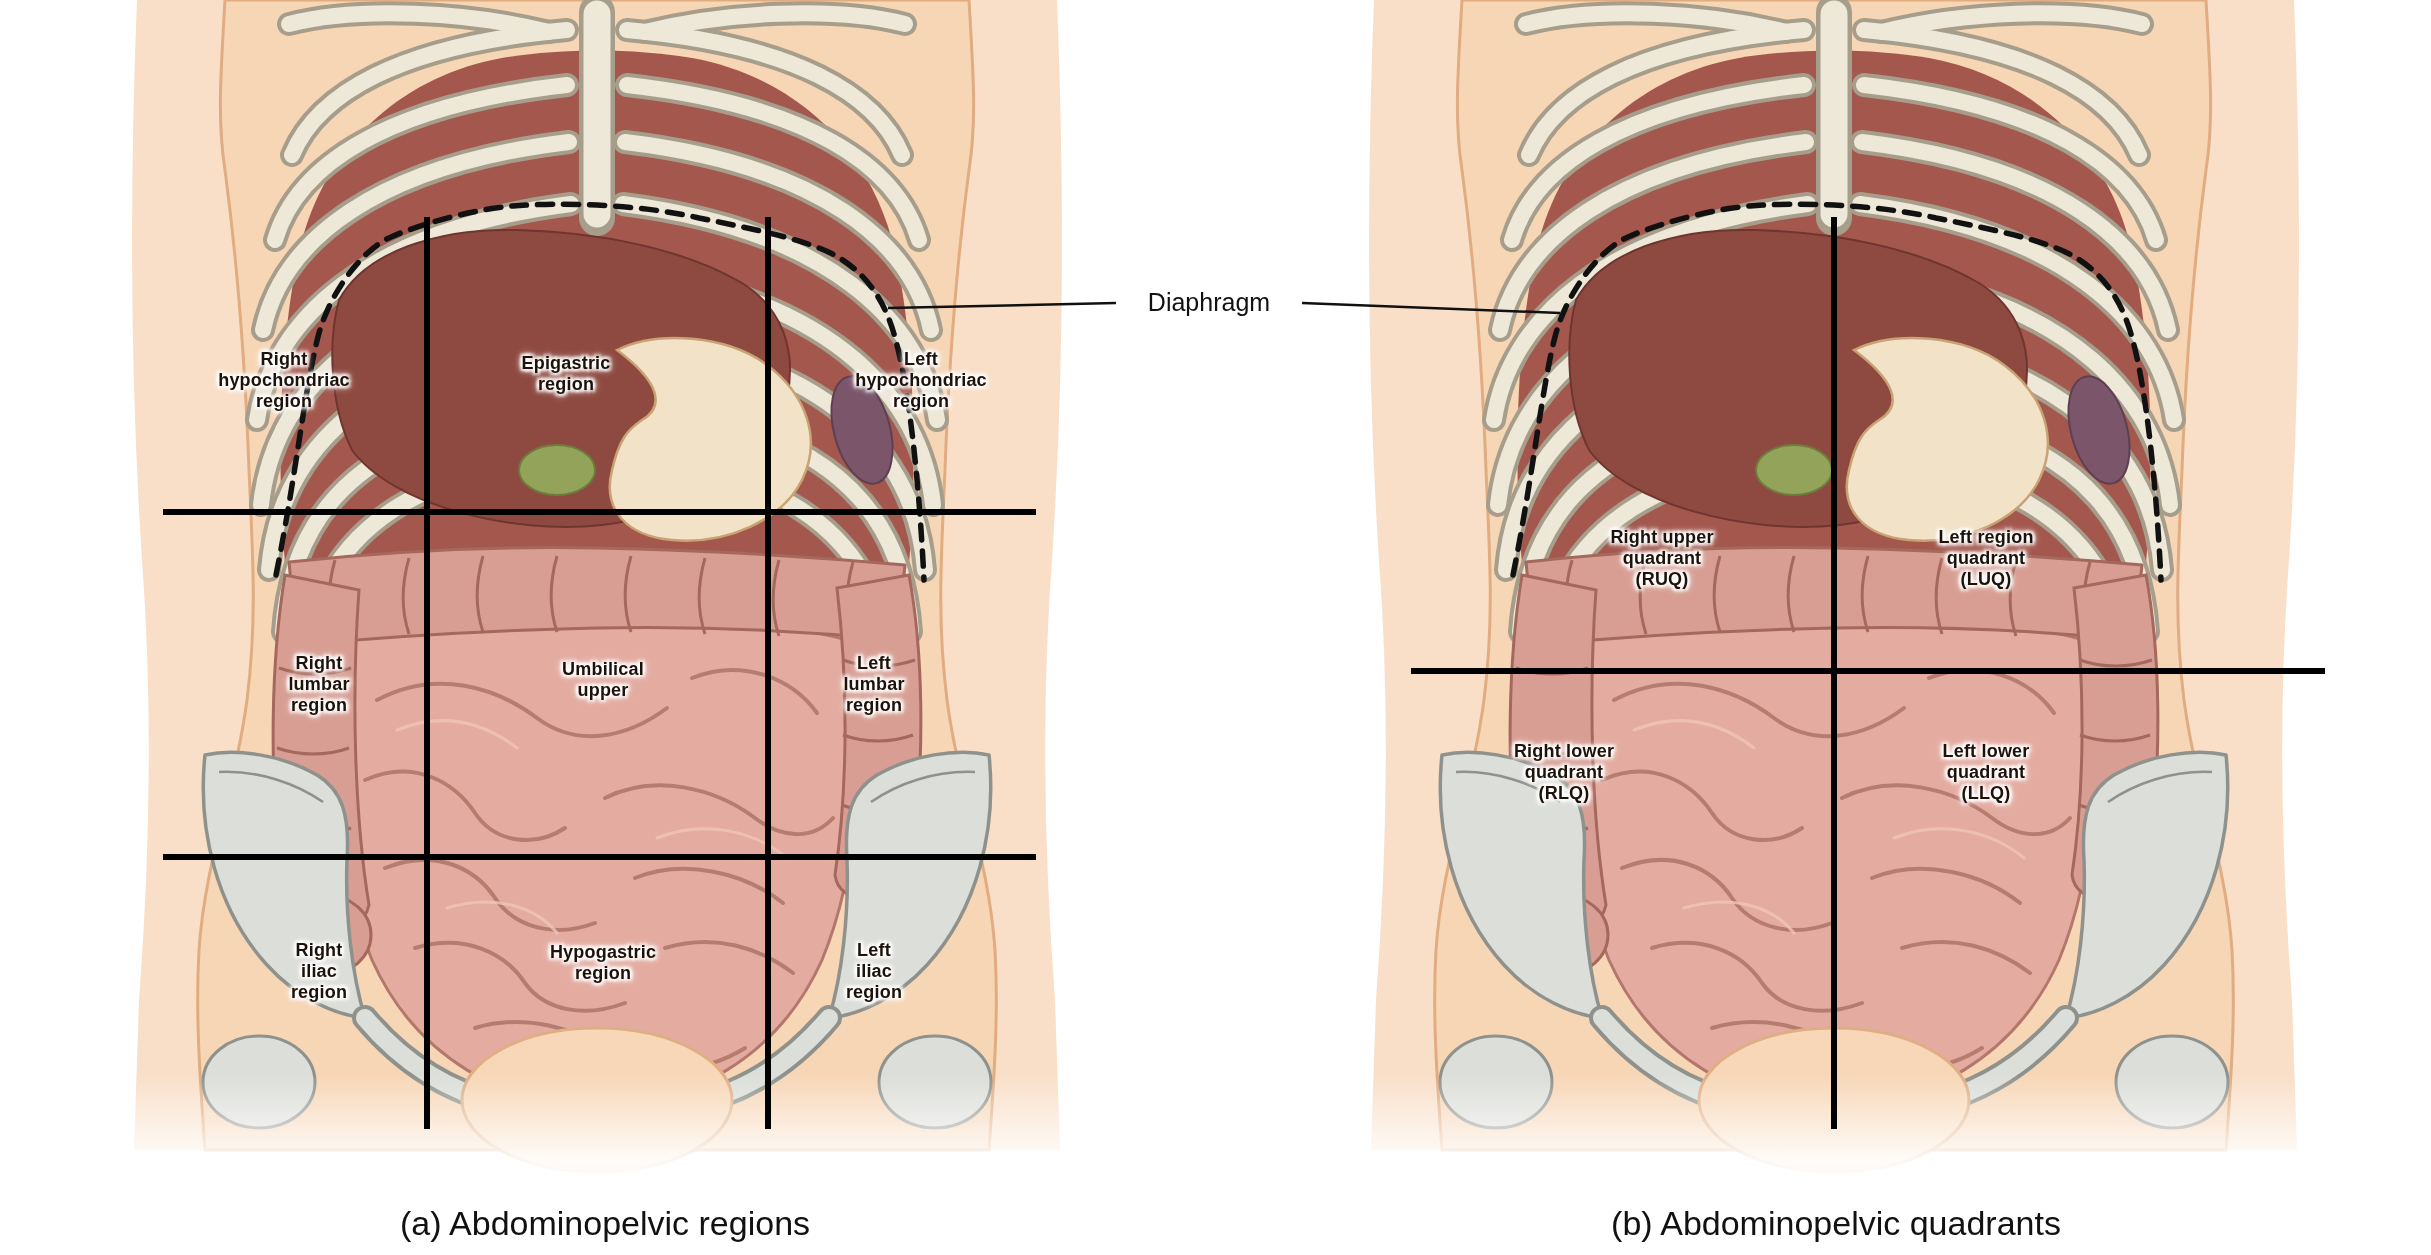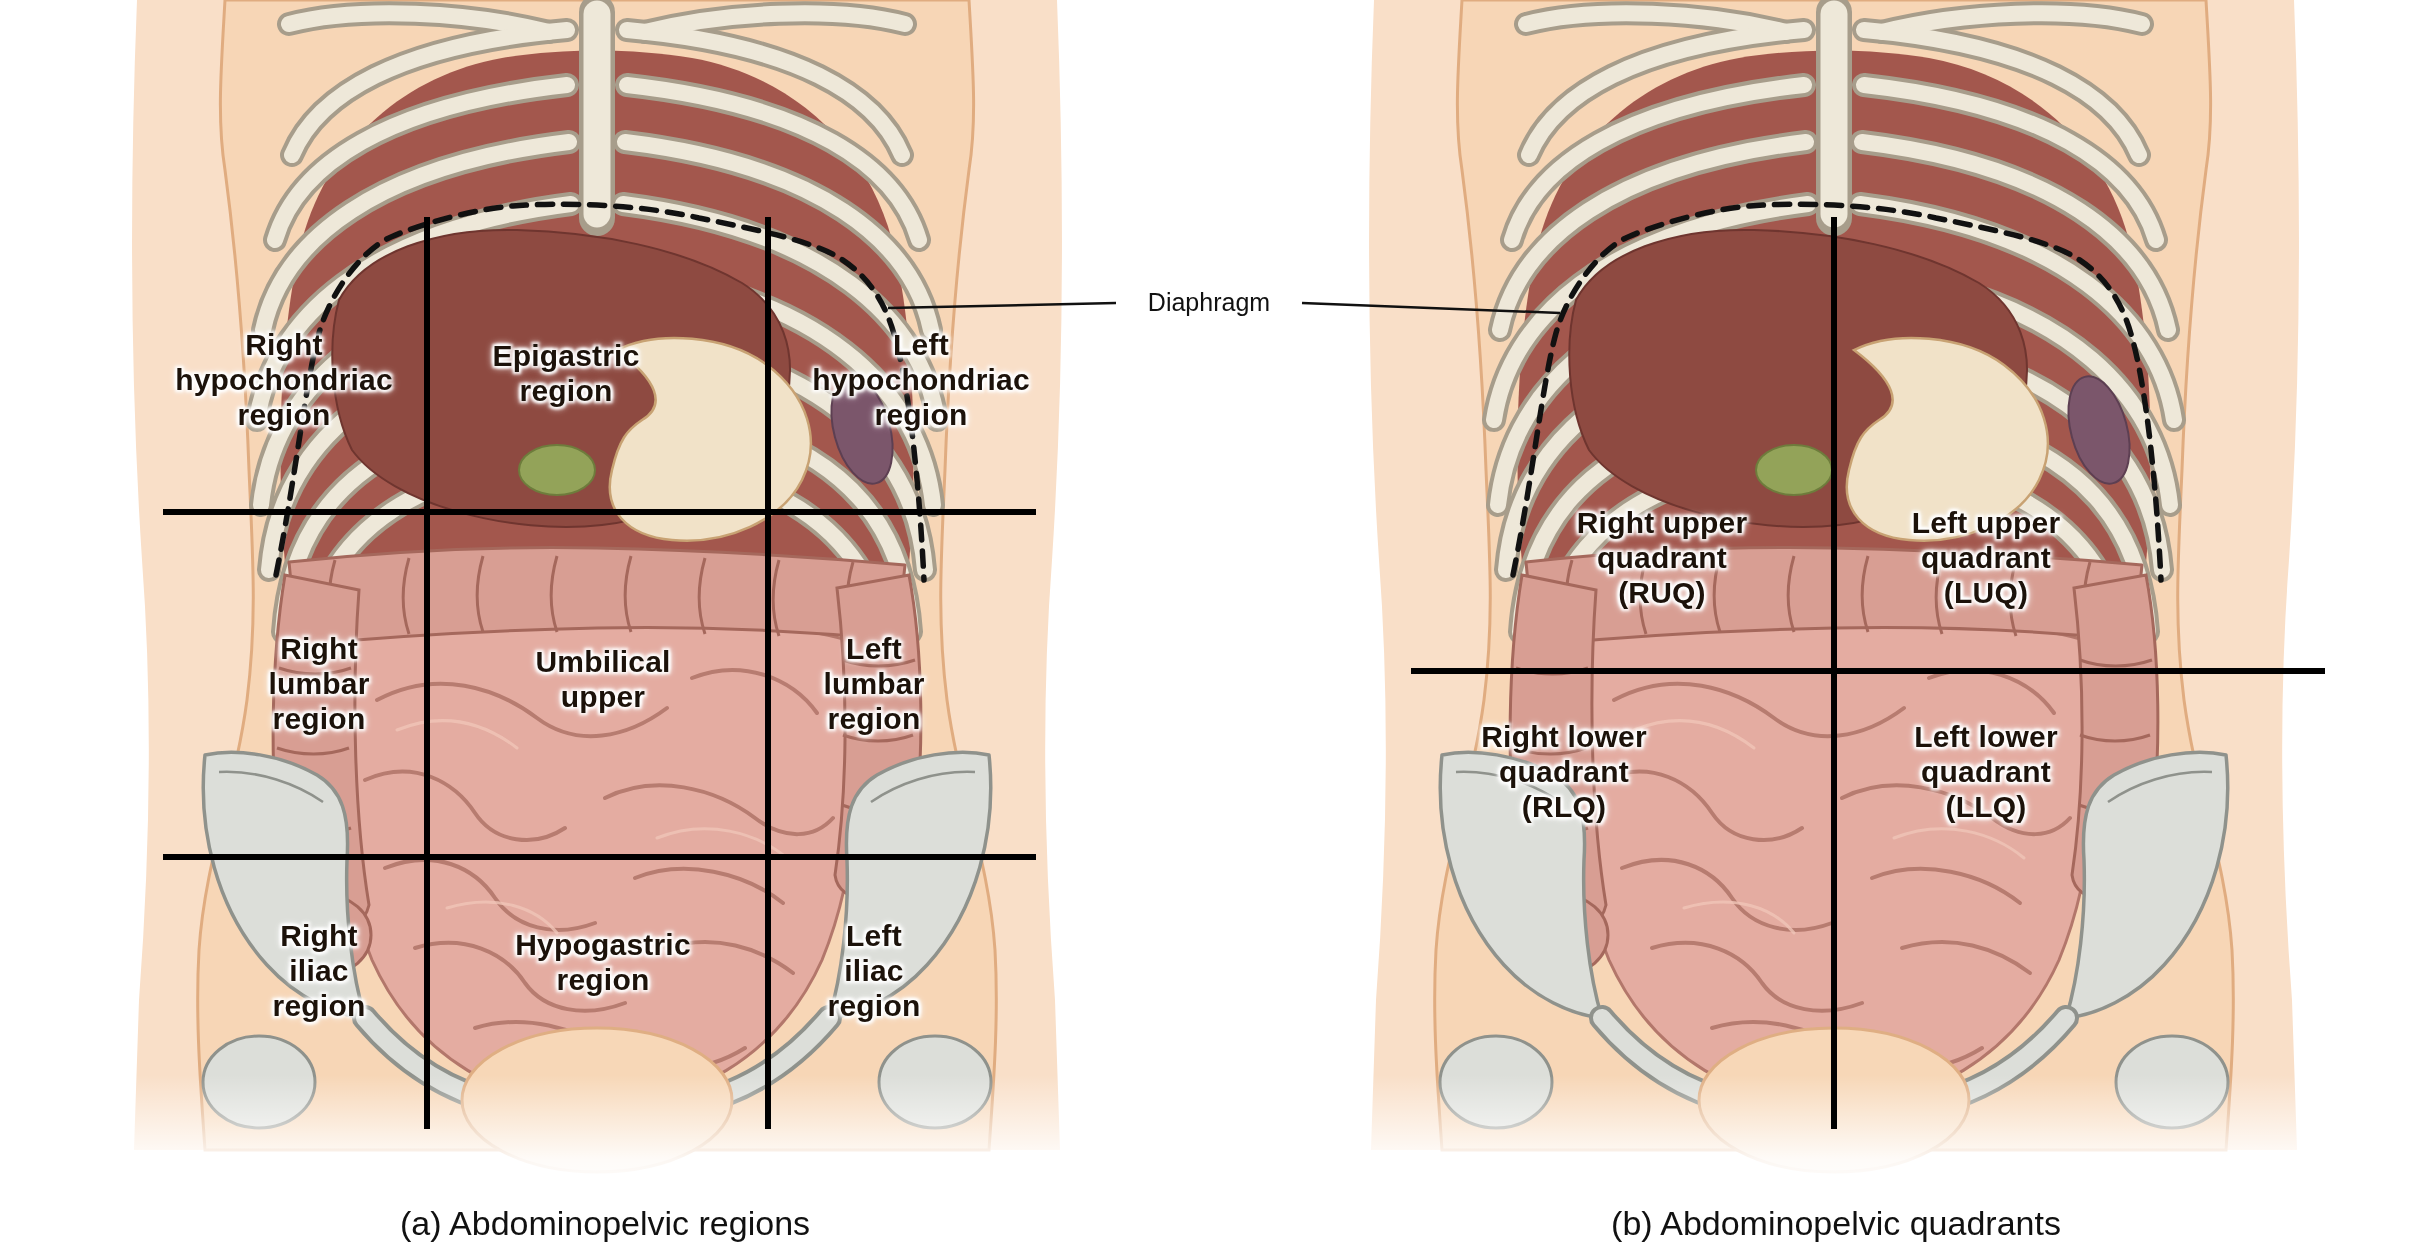--- a/index.html
+++ b/index.html
@@ -8,21 +8,21 @@
     width:2431px;height:1255px;
     background:#ffffff;
     font-family:"Liberation Sans", sans-serif;
   }
   .art{position:absolute;left:0;top:0;}
   .region-label{
     position:absolute;
     transform:translate(-50%,-50%);
     width:max-content;
     text-align:center;
-    font-size:30px;
+    font-size:18px;
     font-weight:700;
     line-height:1.16;
     color:#1c120a;
     white-space:pre-line;
     letter-spacing:0.2px;
     text-shadow:
       -2px -2px 3px #fff, 2px -2px 3px #fff,
       -2px  2px 3px #fff, 2px  2px 3px #fff,
        0 0 7px #fff, 0 0 10px #fff;
   }
@@ -225,21 +225,21 @@
 region</div>
   <div class="region-label" style="left:603px;  top:963px">Hypogastric
 region</div>
   <div class="region-label" style="left:874px;  top:971px">Left
 iliac
 region</div>
 
   <div class="region-label" style="left:1662px; top:558px">Right upper
 quadrant
 (RUQ)</div>
-  <div class="region-label" style="left:1986px; top:558px">Left upper
+  <div class="region-label" style="left:1986px; top:558px">Left region
 quadrant
 (LUQ)</div>
   <div class="region-label" style="left:1564px; top:772px">Right lower
 quadrant
 (RLQ)</div>
   <div class="region-label" style="left:1986px; top:772px">Left lower
 quadrant
 (LLQ)</div>
 
   <div class="diaphragm-label" style="left:1209px; top:302px">Diaphragm</div>

